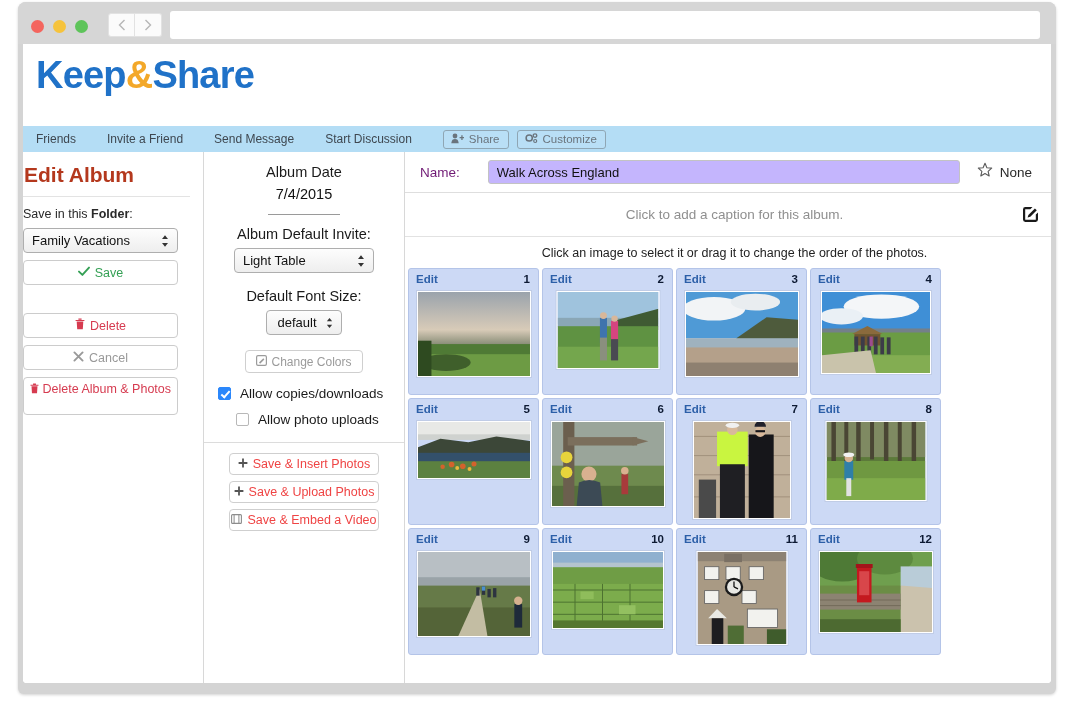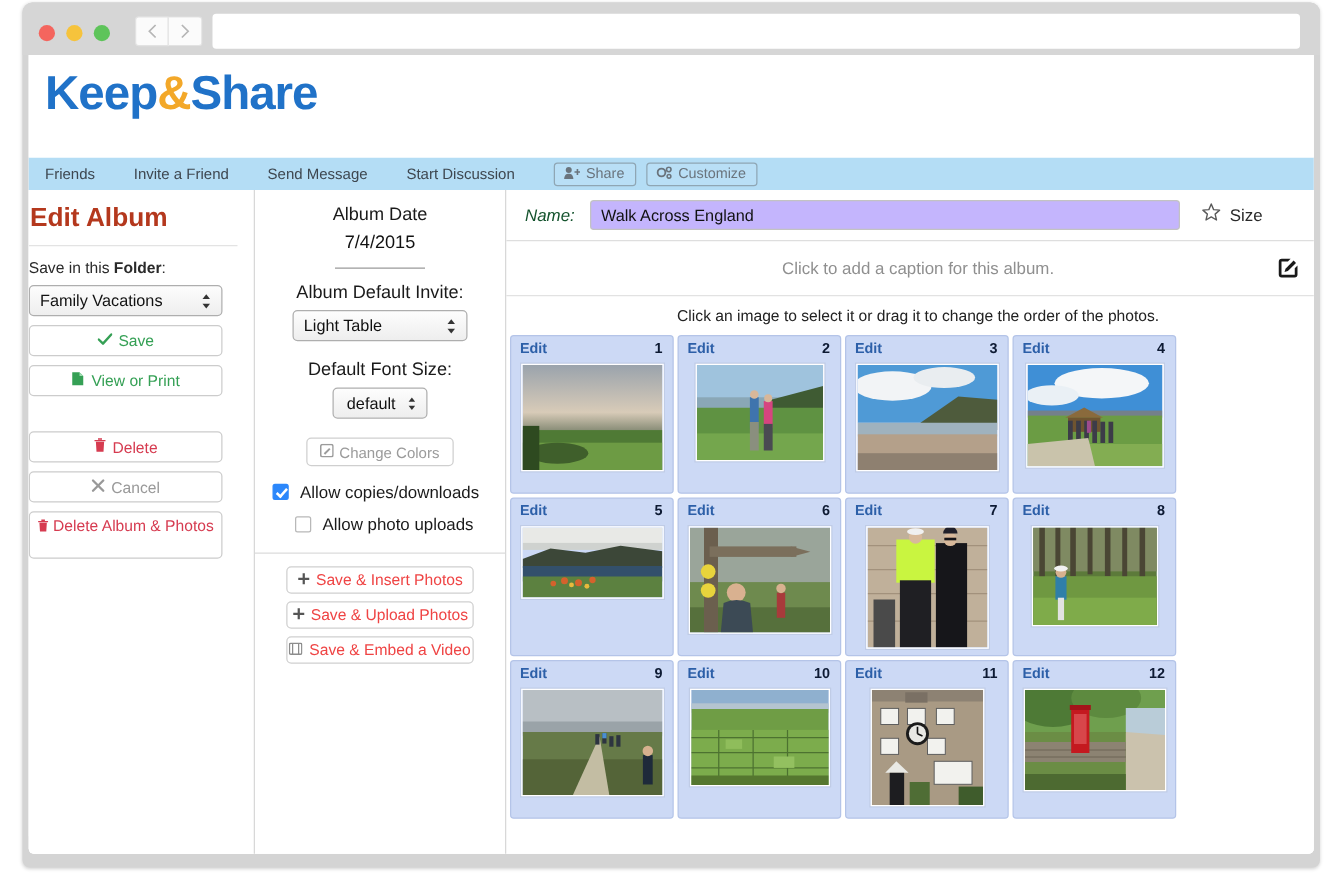--- a/index.html
+++ b/index.html
@@ -232,21 +232,21 @@
   }
 
   
   .content { flex: 1; background: #ffffff; }
   .namebar {
     height: 41px;
     border-bottom: 1px solid #dedede;
     display: flex; align-items: center;
     padding-left: 15px;
   }
-  .name-label { font-size: 13.5px; color: #14532d; margin-right: 12px; font-style: italic; }
+  .name-label { font-size: 13.5px; color: #701a75; margin-right: 28px; }
   .name-input {
     width: 472px; height: 24px;
     border: 1px solid #c3c3c3; border-radius: 3px;
     background: #c4b5fd;
     font-size: 13px; color: #111;
     padding-left: 8px;
     font-family: "Liberation Sans", sans-serif;
   }
   .star-wrap { display: flex; align-items: center; gap: 7px; margin-left: 17px; }
   .star-none { font-size: 13.5px; color: #2a2a2a; }
@@ -378,29 +378,20 @@
 
         <div class="btn btn-sm btn-green">
           <span>
             <svg width="12" height="11" viewBox="0 0 12 11">
                   <path d="M1 5.6 L4.4 8.9 L11 1.6" stroke="#35a055" stroke-width="1.9" fill="none" stroke-linecap="round" stroke-linejoin="round"></path>
                 </svg>
           </span>
           <span>Save</span>
         </div>
 
-        <div class="btn btn-sm btn-green">
-          <span>
-            <svg width="11" height="12" viewBox="0 0 11 12">
-                  <path d="M0.8 0.8 H6.6 L9.6 3.8 V11.2 H0.8 Z" fill="#35a055"></path>
-                  <path d="M6.6 0.8 V3.8 H9.6" fill="#9fdcb2"></path>
-                </svg>
-          </span>
-          <span>View or Print</span>
-        </div>
 
         <div class="btn btn-sm btn-red gap-lg">
           <span>
             <svg width="10" height="12" viewBox="0 0 10 12">
                   <path d="M0.6 1.9 H9.4 V3 H0.6 Z M1.7 3.4 H8.3 L7.8 11.3 H2.2 Z M3.4 0.5 H6.6 V1.8 H3.4 Z" fill="#d63b50"></path>
                 </svg>
           </span>
           <span>Delete</span>
         </div>
 
@@ -502,21 +493,21 @@
       <div class="content">
         <div class="namebar">
           <span class="name-label">Name:</span>
           <input class="name-input" type="text" value="Walk Across England" style="">
           <span class="star-wrap">
             <span>
               <svg width="16" height="16" viewBox="0 0 16 16">
                     <path d="M8 1.2 L9.9 5.7 L14.7 6.1 L11.1 9.3 L12.2 14 L8 11.5 L3.8 14 L4.9 9.3 L1.3 6.1 L6.1 5.7 Z" fill="none" stroke="#5a5a5a" stroke-width="1.1" stroke-linejoin="round"></path>
                   </svg>
             </span>
-            <span class="star-none">Size</span>
+            <span class="star-none">None</span>
           </span>
         </div>
 
         <div class="captionbar">
           <span class="caption-text">Click to add a caption for this album.</span>
           <span class="caption-edit">
             <svg width="17" height="17" viewBox="0 0 17 17">
                   <path d="M1 3.4 A2.4 2.4 0 0 1 3.4 1 H10.5 L8.3 3.2 H3.2 V13.8 H13.8 V8.6 L16 6.4 V13.6 A2.4 2.4 0 0 1 13.6 16 H3.4 A2.4 2.4 0 0 1 1 13.6 Z" fill="#1a1a1a"></path>
                   <path d="M6.4 8.9 L12.9 2.4 L14.8 4.3 L8.3 10.8 L5.6 11.6 Z" fill="#1a1a1a"></path>
                 </svg>

